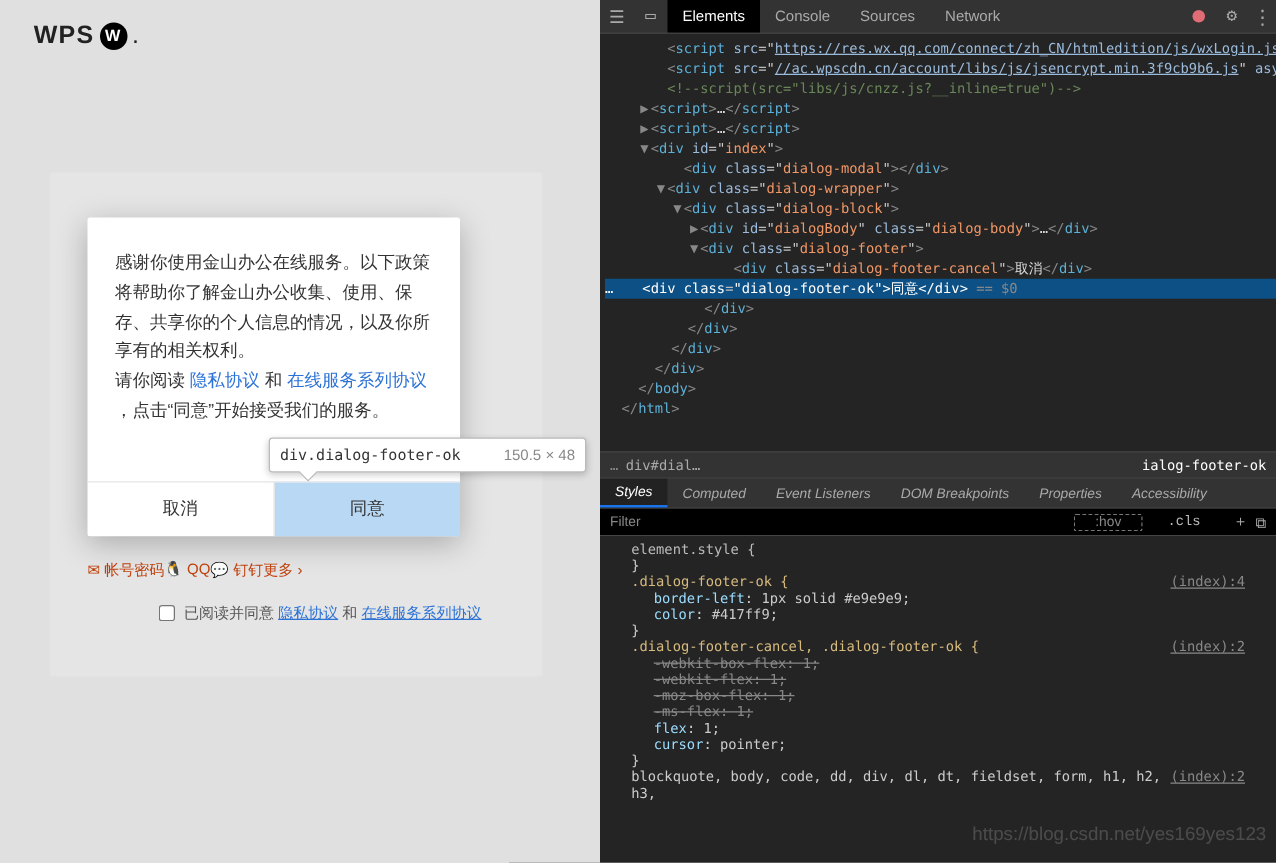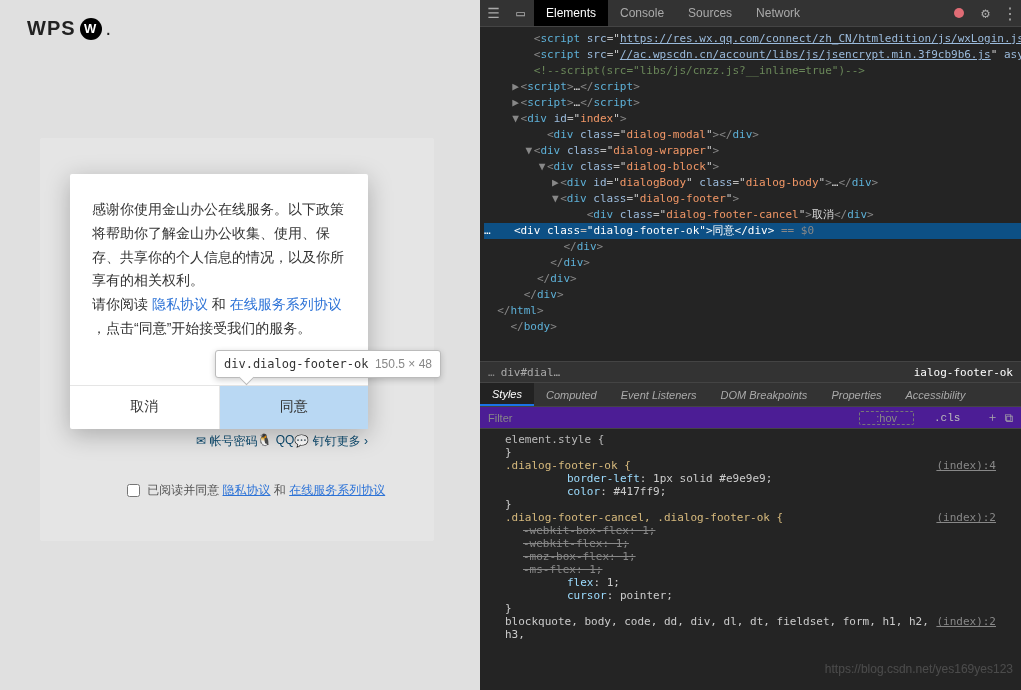--- a/index.html
+++ b/index.html
@@ -12,26 +12,26 @@
 .app-logo { position: absolute; top: 17px; left: 27px; font-size: 20px; font-weight: 700; color: #222; letter-spacing: 1px; display: flex; align-items: center; gap: 4px; }
 .app-logo .badge { display:inline-flex;align-items:center;justify-content:center;width:22px;height:22px;background:#000;border-radius:50%;color:#fff;font-size:13px;font-weight:700;}
 .card { position: absolute; top: 138px; left: 40px; width: 394px; height: 403px; background: #e5e5e5; border-radius: 2px;}
 .dialog { position: absolute; top: 174px; left: 70px; width: 298px; height: 255px; background: #fff; border-radius: 2px; box-shadow: 0 6px 24px rgba(0,0,0,.25); display:flex;flex-direction:column;gap:44px;}
 .dialog-body { padding: 24px 22px 0 22px; flex:1; font-size:14px; color:#333; line-height:1.7; }
 .dialog-body a { color:#2d73d7; text-decoration:none; }
 .dialog-footer { display:flex; border-top:1px solid #e5e5e5; height:46px;}
 .df-btn { flex:1; display:flex;align-items:center;justify-content:center;font-size:14px;color:#333;cursor:pointer;}
 .df-btn + .df-btn { border-left:1px solid #e5e5e5;}
 .df-ok { background:#b9d8f3; color:#333; }
-.under { position:absolute; top:433px; left:70px; width:298px; height:18px; color:#0c4a6e; font-size:12px; display:flex;justify-content:flex-end;}
+.under { position:absolute; top:448px; left:70px; width:298px; height:18px; color:#c2410c; font-size:12px; display:flex;justify-content:flex-start;}
 .consent { position:absolute; top:482px; left:0; width:512px; text-align:center; color:#555; font-size:12px;}
 .consent input { vertical-align:middle; margin-right:4px;}
 .consent a { color:#2d73d7; text-decoration:underline;}
 
-.tooltip { position:absolute; top:350px; left:215px; width:226px; height:28px; background:#fff; border:1px solid #bbb; border-radius:3px; box-shadow:0 2px 6px rgba(0,0,0,.2); display:flex;align-items:center;padding:0 8px; font-size:12px; color:#333;}
+.tooltip { position:absolute; top:350px; left:215px; width:254px; height:28px; background:#fff; border:1px solid #bbb; border-radius:3px; box-shadow:0 2px 6px rgba(0,0,0,.2); display:flex;align-items:center;padding:0 8px; font-size:12px; color:#333;}
 .tooltip .sel { font-family: Menlo, Consolas, monospace; }
 .tooltip .dim { color:#888; margin-left:auto;}
 .tooltip::after { content:""; position:absolute; bottom:-6px; left:25px; width:10px;height:10px;background:#fff;border-right:1px solid #bbb;border-bottom:1px solid #bbb; transform:rotate(45deg);}
 
 
 .dt { flex:1; height:690px; background:#242424; color:#ccc; font-family: Menlo, Consolas, monospace; font-size:11px; position:relative;overflow:hidden;}
 .dt-tabs { height:27px; background:#333; border-bottom:1px solid #444; display:flex; align-items:stretch;}
 .dt-ic { width:27px;display:flex;align-items:center;justify-content:center;color:#aaa;font-size:14px;}
 .dt-tab { padding:0 12px;display:flex;align-items:center;color:#aaa;cursor:pointer;font-family:-apple-system,sans-serif;font-size:12px;}
 .dt-tab.active { background:#000;color:#fff;}
@@ -57,37 +57,37 @@
 .ln.selected .tag,.ln.selected .attr,.ln.selected .val,.ln.selected .ang,.ln.selected .txt{color:#fff;}
 
 .crumb { height:22px; background:#333; border-top:1px solid #444; border-bottom:1px solid #444; padding:0 8px; display:flex;align-items:center; color:#aaa; font-size:11px;}
 .crumb .cur{color:#fff;}
 .crumb .more{margin-right:6px;color:#888;}
 
 .sub-tabs { height:24px; background:#333; display:flex; align-items:stretch; border-bottom:1px solid #444;font-style:italic;}
 .sub-tab{padding:0 12px;display:flex;align-items:center;color:#aaa;font-family:-apple-system,sans-serif;font-size:11px;cursor:pointer;}
 .sub-tab.active{border-bottom:2px solid #1a73e8;color:#fff;background:#222;}
 
-.filter { height:22px; background:#4c1d95; display:flex;align-items:center;padding:0 8px;color:#888;font-family:-apple-system,sans-serif;font-size:11px;border-bottom:1px solid #444;}
+.filter { height:22px; background:#000000; display:flex;align-items:center;padding:0 8px;color:#888;font-family:-apple-system,sans-serif;font-size:11px;border-bottom:1px solid #444;}
 .filter .inp{flex:1;color:#888;}
 .filter .hov{border:1px dashed #777;padding:0 16px;border-radius:2px;}
 .filter .cls{margin:0 20px;color:#bbb;font-family:Liberation Mono, monospace;}
 .filter .plus,.filter .sq{margin-left:6px;color:#aaa;font-size:12px;}
 
 .styles { flex:1; padding:4px 25px; background:#242424; overflow:hidden; height:258px;}
 .rule { margin-bottom:2px;}
 .rule-head{display:flex;}
 .rule-sel{color:#d7ba7d;}
 .rule-src{margin-left:auto;color:#888;text-decoration:underline;cursor:pointer;}
 .prop{padding-left:18px;color:#ccc;}
-.prop .pn{color:#9cdcfe;margin-left:44px;}
+.prop .pn{color:#9cdcfe;}
 .prop .pv{color:#ccc;}
 .strike{text-decoration:line-through;color:#888;}
 
-.watermark{position:absolute;bottom:14px;right:8px;color:rgba(255,255,255,.18);font-size:12px;font-family:-apple-system,sans-serif;pointer-events:none;}
+.watermark{position:absolute;bottom:14px;right:8px;color:rgba(255,255,255,.18);font-size:15px;font-family:-apple-system,sans-serif;pointer-events:none;}
 </style>
 </head>
 <body>
 
 <div class="root">
 
   <div class="app">
     <div class="app-logo">
       <span>WPS</span>
       <span class="badge">W</span>
@@ -150,22 +150,22 @@
         <div class="ln">      <span class="caret">▼</span><span class="ang">&lt;</span><span class="tag">div</span> <span class="attr">class</span><span class="eq">=</span>"<span class="val">dialog-wrapper</span>"<span class="ang">&gt;</span></div>
         <div class="ln">        <span class="caret">▼</span><span class="ang">&lt;</span><span class="tag">div</span> <span class="attr">class</span><span class="eq">=</span>"<span class="val">dialog-block</span>"<span class="ang">&gt;</span></div>
         <div class="ln">          <span class="caret">▶</span><span class="ang">&lt;</span><span class="tag">div</span> <span class="attr">id</span><span class="eq">=</span>"<span class="val">dialogBody</span>" <span class="attr">class</span><span class="eq">=</span>"<span class="val">dialog-body</span>"<span class="ang">&gt;</span><span class="txt">…</span><span class="ang">&lt;/</span><span class="tag">div</span><span class="ang">&gt;</span></div>
         <div class="ln">          <span class="caret">▼</span><span class="ang">&lt;</span><span class="tag">div</span> <span class="attr">class</span><span class="eq">=</span>"<span class="val">dialog-footer</span>"<span class="ang">&gt;</span></div>
         <div class="ln">              <span class="caret"> </span><span class="ang">&lt;</span><span class="tag">div</span> <span class="attr">class</span><span class="eq">=</span>"<span class="val">dialog-footer-cancel</span>"<span class="ang">&gt;</span><span class="txt">取消</span><span class="ang">&lt;/</span><span class="tag">div</span><span class="ang">&gt;</span></div>
         <div class="ln selected">…  <span class="caret"> </span><span class="ang">&lt;</span><span class="tag">div</span> <span class="attr">class</span><span class="eq">=</span>"<span class="val">dialog-footer-ok</span>"<span class="ang">&gt;</span><span class="txt">同意</span><span class="ang">&lt;/</span><span class="tag">div</span><span class="ang">&gt;</span> <span class="eqzero">== $0</span></div>
         <div class="ln">            <span class="ang">&lt;/</span><span class="tag">div</span><span class="ang">&gt;</span></div>
         <div class="ln">          <span class="ang">&lt;/</span><span class="tag">div</span><span class="ang">&gt;</span></div>
         <div class="ln">        <span class="ang">&lt;/</span><span class="tag">div</span><span class="ang">&gt;</span></div>
         <div class="ln">      <span class="ang">&lt;/</span><span class="tag">div</span><span class="ang">&gt;</span></div>
+        <div class="ln">    <span class="ang">&lt;/</span><span class="tag">body</span><span class="ang">&gt;</span></div>
         <div class="ln">  <span class="ang">&lt;/</span><span class="tag">html</span><span class="ang">&gt;</span></div>
-        <div class="ln">    <span class="ang">&lt;/</span><span class="tag">body</span><span class="ang">&gt;</span></div>
       </div>
 
     <div class="crumb">
       <span class="more">…</span>
       <span>div#dial…</span>
       <span class="spacer" style="flex:1"></span>
       <span class="cur">ialog-footer-ok</span>
     </div>
 
     <div class="sub-tabs">

